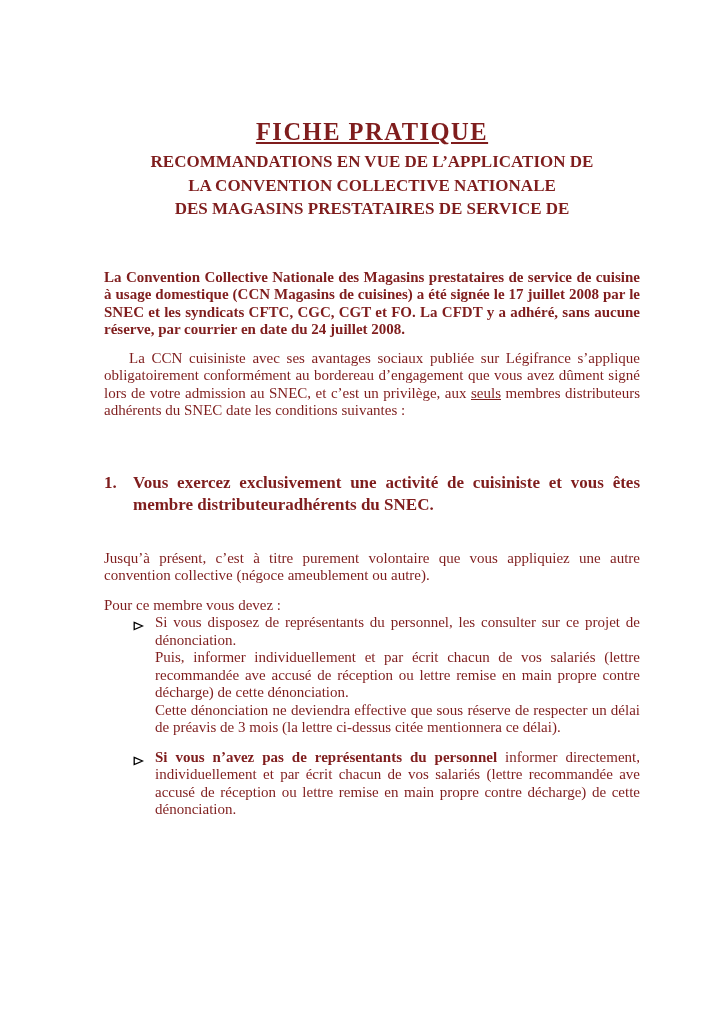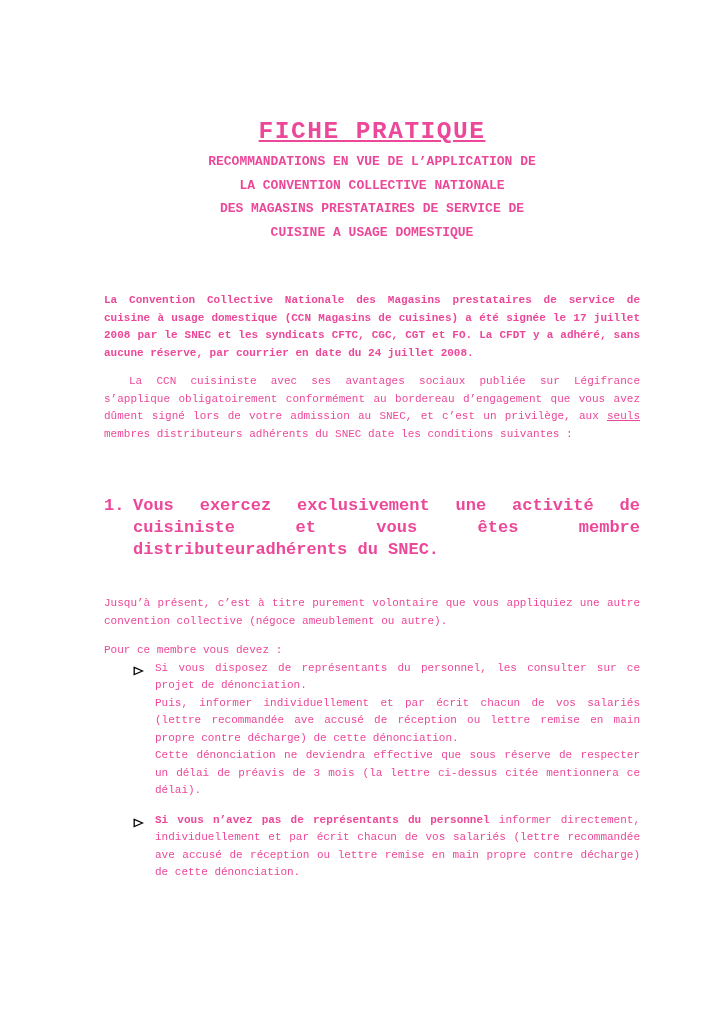--- a/index.html
+++ b/index.html
@@ -1,37 +1,37 @@
 <!DOCTYPE html>
 <html><head>
 <meta charset="utf-8">
 <style>
   html,body { margin:0; padding:0; background:#fff; }
   .page {
     position:relative;
     width:724px; height:892px;
     background:#ffffff;
-    color:#ec4899;
-    font-family:Liberation Mono, monospace;
+    color:#7f1d1d;
+    font-family:Liberation Serif, serif;
     overflow:hidden;
     box-sizing:border-box;
   }
   .content { padding:118px 84px 0 104px; box-sizing:border-box; }
 
   .title {
     font-size:24.5px; font-weight:bold; text-align:center;
     text-decoration:underline; letter-spacing:1.5px;
     line-height:28px;
   }
   .subtitle {
     margin-top:4px;
-    font-size:13px; font-weight:bold; text-align:center;
+    font-size:17px; font-weight:bold; text-align:center;
     line-height:23.5px;
   }
-  .body-text { font-size:11px; line-height:17.5px; text-align:justify; }
+  .body-text { font-size:15px; line-height:17.5px; text-align:justify; }
   .lead { margin-top:48px; font-weight:bold; }
   .ccn-para { margin-top:11px; text-indent:25px; }
   .u { text-decoration:underline; }
 
   .heading {
     margin-top:52px; display:flex;
     font-size:17px; font-weight:bold; line-height:22px;
   }
   .heading .num { flex:0 0 29px; }
   .heading .htext { flex:1; text-align:justify; }
@@ -54,21 +54,20 @@
 
 <div class="page">
   <div class="content">
 
     <div class="title">FICHE PRATIQUE</div>
 
     <div class="subtitle">
       <div>RECOMMANDATIONS EN VUE DE L’APPLICATION DE</div>
       <div>LA CONVENTION COLLECTIVE NATIONALE</div>
       <div>DES MAGASINS PRESTATAIRES DE SERVICE DE</div>
-      <div>CUISINE A USAGE DOMESTIQUE</div>
     </div>
 
     <div class="body-text lead">La Convention Collective Nationale des Magasins prestataires de service de cuisine à usage domestique (CCN Magasins de cuisines) a été signée le 17 juillet 2008 par le SNEC et les syndicats CFTC, CGC, CGT et FO. La CFDT y a adhéré, sans aucune réserve, par courrier en date du 24 juillet 2008.</div>
 
     <div class="body-text ccn-para"><span>La CCN cuisiniste avec ses avantages sociaux publiée sur Légifrance s’applique obligatoirement conformément au bordereau d’engagement que vous avez dûment signé lors de votre admission au SNEC, et c’est un privilège, aux </span><span class="u">seuls</span><span> membres distributeurs adhérents du SNEC date les conditions suivantes :</span></div>
 
     <div class="heading">
       <span class="num">1.</span>
       <span class="htext">Vous exercez exclusivement une activité de cuisiniste et vous êtes membre distributeuradhérents du SNEC.</span>
     </div>

